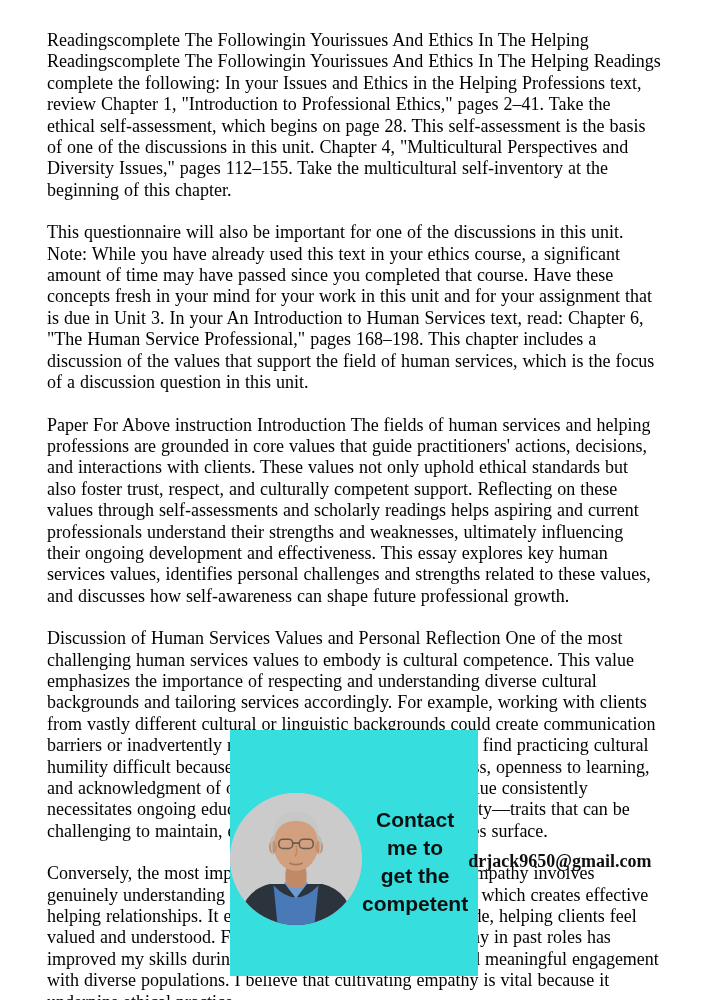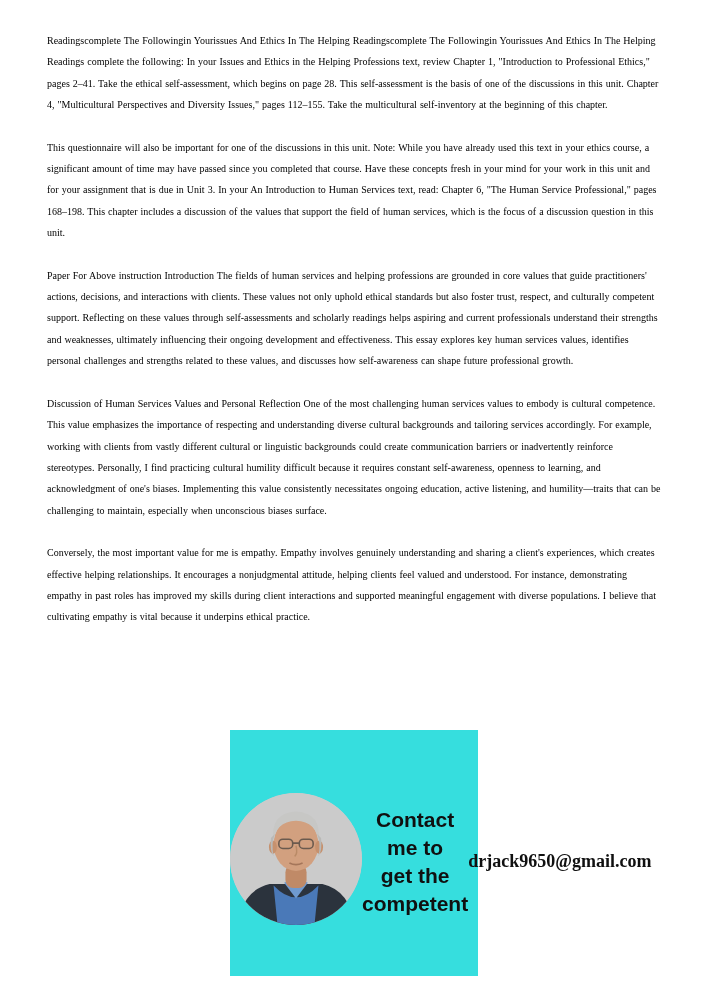--- a/index.html
+++ b/index.html
@@ -10,21 +10,21 @@
     background: #ffffff;
     overflow: hidden;
     font-family: "Liberation Serif", serif;
     color: #000000;
   }
   .doc {
     padding: 30px 47px 0 47px;
   }
   .doc p {
     margin: 0 0 21px 0;
-    font-size: 10px;
+    font-size: 18px;
     line-height: 21.4px;
     text-align: left;
     word-spacing: 0.5px;
   }
   .promo-card {
     position: absolute;
     left: 230px;
     top: 730px;
     width: 248px;
     height: 246px;

